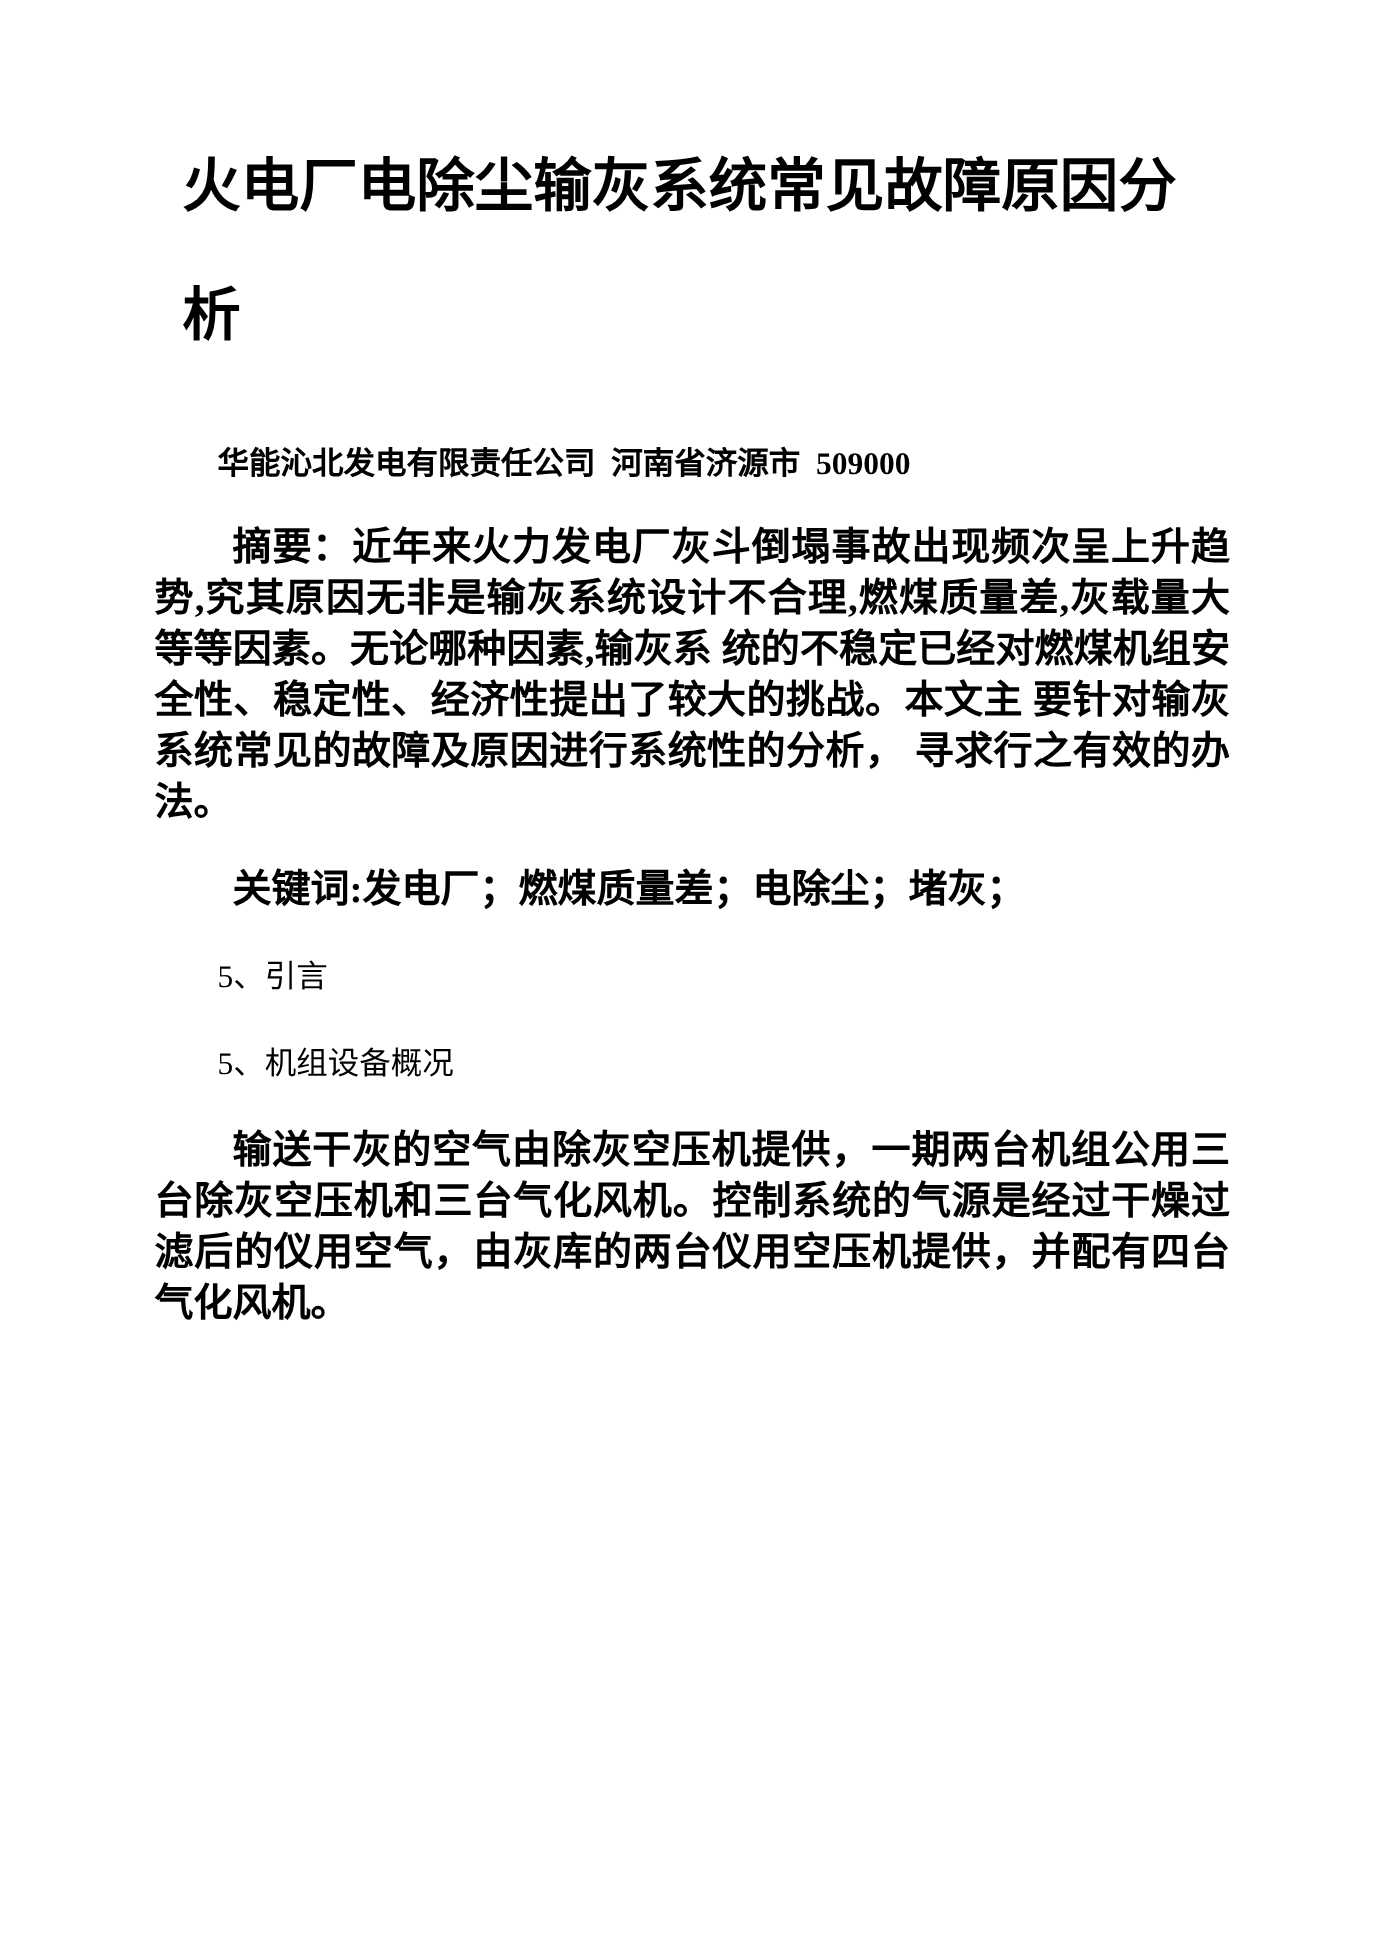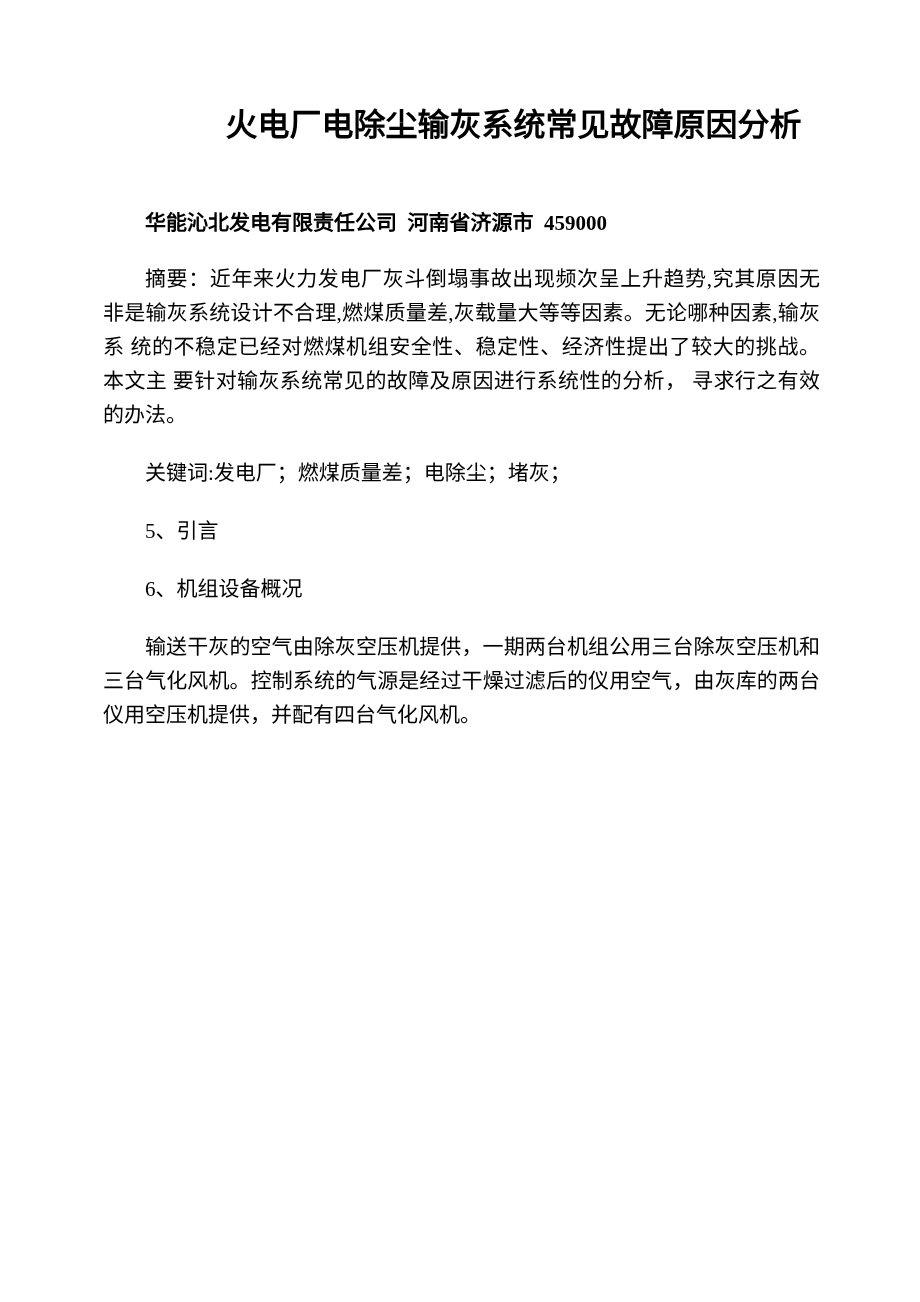--- a/index.html
+++ b/index.html
@@ -20,39 +20,39 @@
   .content {
     box-sizing: border-box;
     padding: 82px 100px 0 103px;
     font-family: "Liberation Serif", "DejaVu Serif", serif;
   }
   .doc-title {
     width: 680px;
     margin: 0 auto 40px auto;
     font-family: "Liberation Sans", "DejaVu Sans", sans-serif;
     font-weight: 700;
-    font-size: 32px;
+    font-size: 39px;
     line-height: 86px;
-    text-align: right;
+    text-align: left;
     color: #000000;
     word-break: break-all;
   }
   .affiliation {
     margin: 0 0 24px 0;
     font-size: 21px;
     line-height: 30px;
     font-weight: 700;
     text-indent: 2em;
     white-space: pre-wrap;
   }
   .para {
     margin: 0 0 24px 0;
-    font-size: 21px;
+    font-size: 26px;
     line-height: 34px;
-    font-weight: 400;
+    font-weight: 700;
     text-indent: 2em;
     white-space: pre-wrap;
     word-break: break-all;
     text-align: justify;
   }
   .section-heading {
     margin: 0 0 24px 0;
     font-size: 21px;
     line-height: 34px;
     font-weight: 400;
@@ -61,28 +61,28 @@
   }
 </style>
 </head>
 <body>
 
 <div class="page">
   <div class="content">
 
     <h1 class="doc-title">火电厂电除尘输灰系统常见故障原因分析</h1>
 
-    <p class="affiliation">华能沁北发电有限责任公司  河南省济源市  459000</p>
+    <p class="affiliation">华能沁北发电有限责任公司  河南省济源市  509000</p>
 
     <p class="para">摘要：近年来火力发电厂灰斗倒塌事故出现频次呈上升趋势,究其原因无非是输灰系统设计不合理,燃煤质量差,灰载量大等等因素。无论哪种因素,输灰系 统的不稳定已经对燃煤机组安全性、稳定性、经济性提出了较大的挑战。本文主 要针对输灰系统常见的故障及原因进行系统性的分析， 寻求行之有效的办法。</p>
 
     <p class="para">关键词:发电厂；燃煤质量差；电除尘；堵灰；</p>
 
     <p class="section-heading">5、引言</p>
 
 
-    <p class="section-heading">6、机组设备概况</p>
+    <p class="section-heading">5、机组设备概况</p>
 
 
     <p class="para">输送干灰的空气由除灰空压机提供，一期两台机组公用三台除灰空压机和三台气化风机。控制系统的气源是经过干燥过滤后的仪用空气，由灰库的两台仪用空压机提供，并配有四台气化风机。</p>
 
   </div>
 </div>
 
 </body></html>

